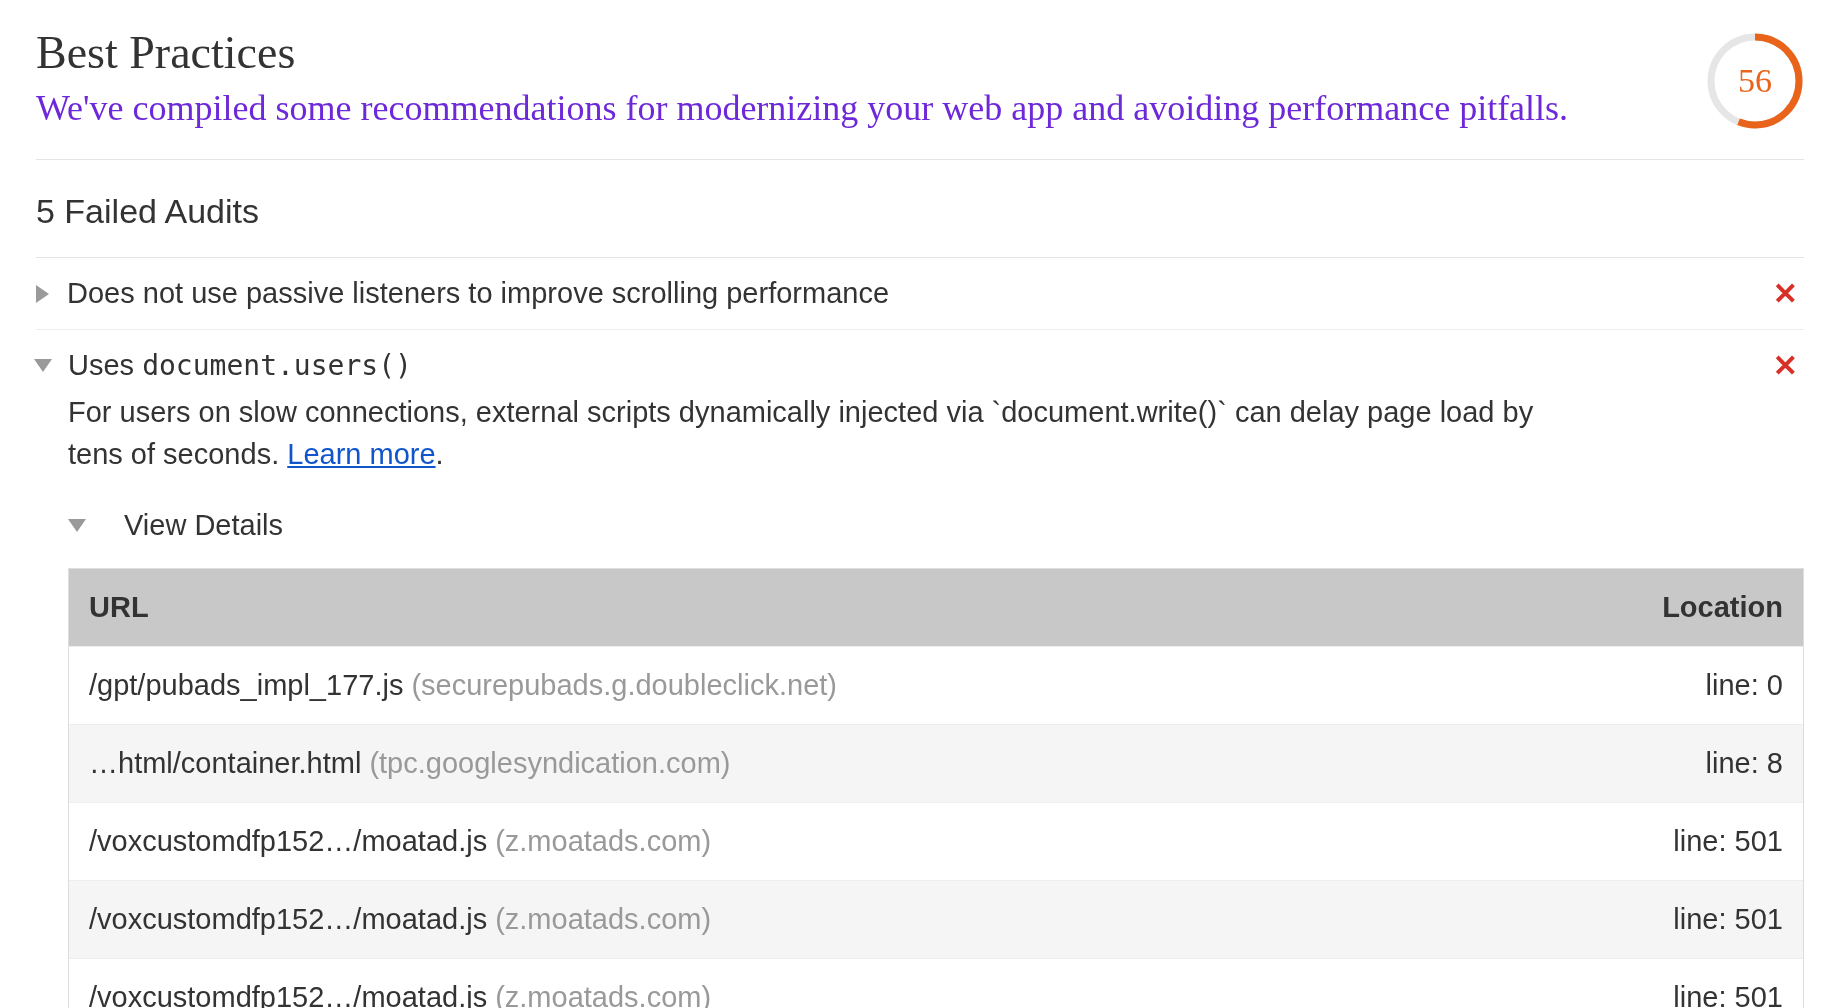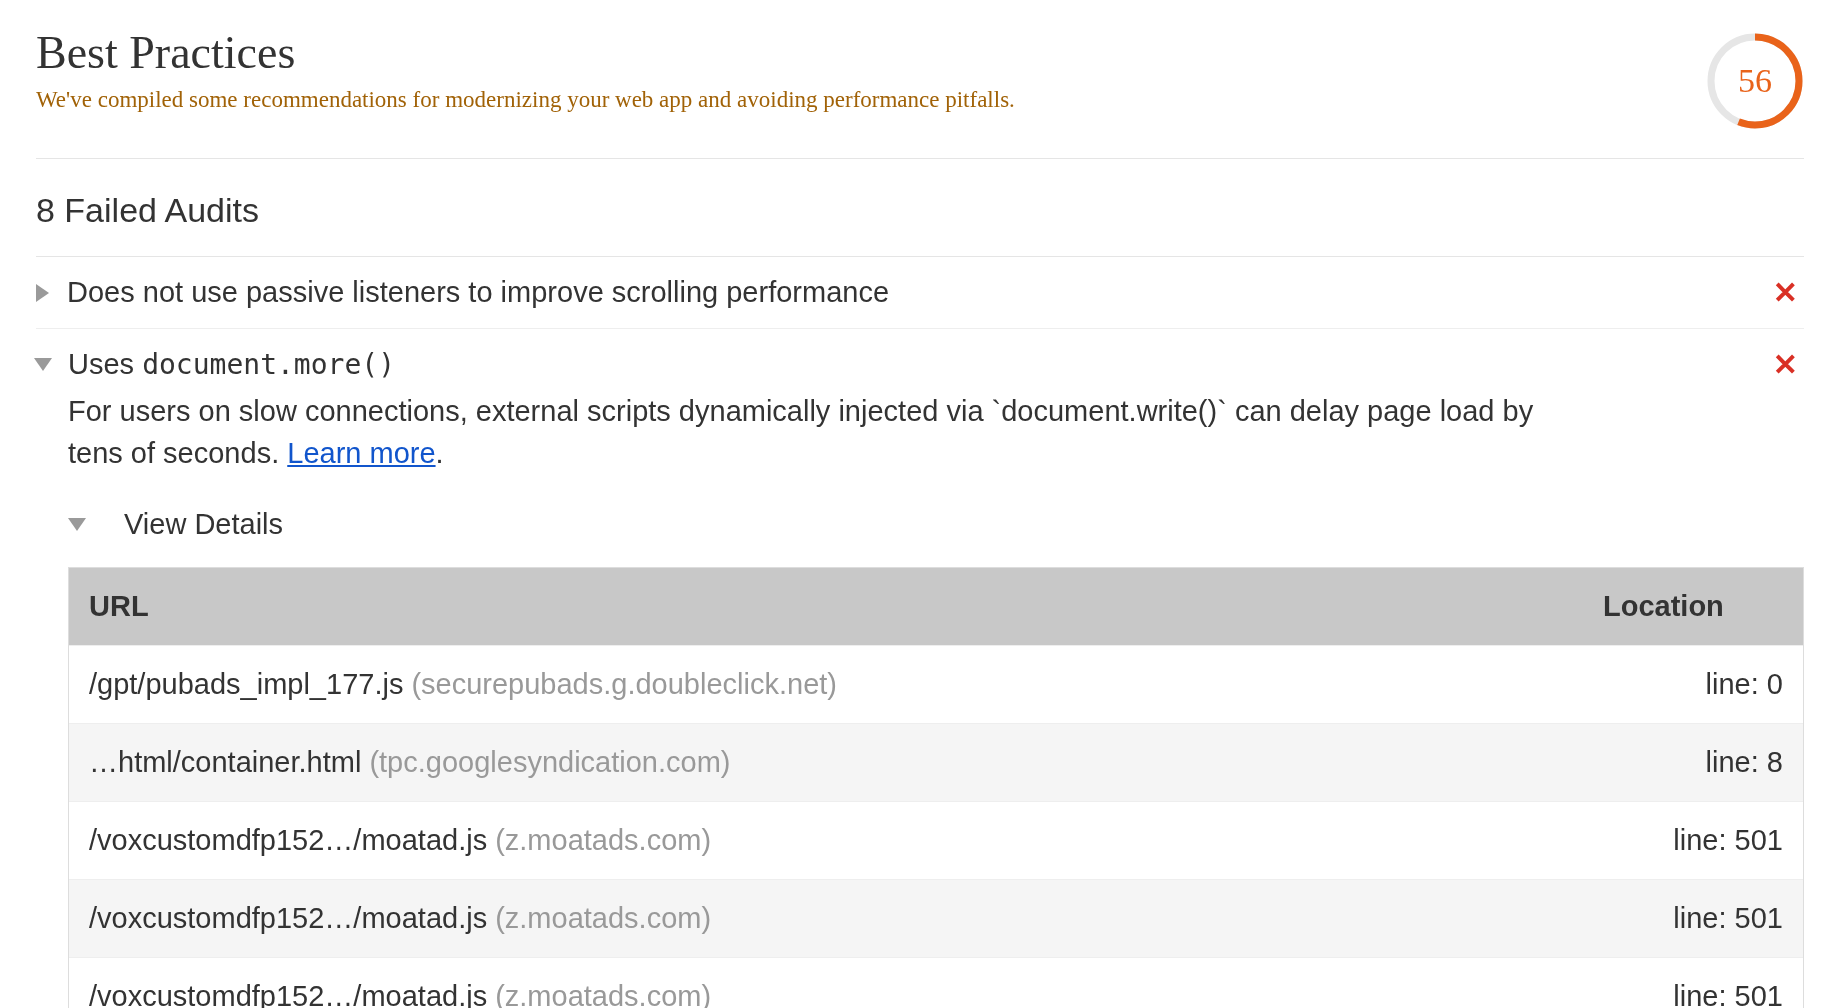--- a/index.html
+++ b/index.html
@@ -20,23 +20,23 @@
   }
   .header-left { flex: 1; }
   .title {
     font-size: 46px;
     font-weight: 400;
     color: #333;
     line-height: 1.1;
     margin-bottom: 6px;
   }
   .subtitle {
-    font-size: 23px;
-    font-weight: 400;
-    color: #a16207;
+    font-size: 36px;
+    font-weight: 400;
+    color: #6d28d9;
     line-height: 1.3;
   }
   .score-ring {
     position: relative;
     width: 98px;
     height: 98px;
     flex: 0 0 auto;
     margin-left: 40px;
     margin-top: 4px;
   }
@@ -140,21 +140,21 @@
     display: flex;
     background: #c8c8c8;
     padding: 22px 20px;
   }
   .th {
     font-size: 29px;
     font-weight: 700;
     color: #333;
   }
   .col-url { flex: 1; }
-  .col-loc { width: 180px; }
+  .col-loc { width: 180px; text-align: right; }
   .tbl-row {
     display: flex;
     padding: 22px 20px;
     font-size: 29px;
     color: #333;
     border-top: 1px solid #eee;
   }
   .tbl-row:nth-child(odd) { background: #fafafa; }
   .tbl-row:nth-child(even) { background: #fff; }
   .tbl-body .tbl-row:first-child { background: #fff; }
@@ -179,35 +179,35 @@
       <svg width="98" height="98" viewBox="0 0 98 98">
         <circle cx="49" cy="49" r="44" fill="none" stroke="#e6e6e6" stroke-width="7"></circle>
         <circle id="score-arc" cx="49" cy="49" r="44" fill="none" stroke="#e9631a" stroke-width="7" stroke-linecap="butt" stroke-dasharray="276.46015351590177" stroke-dashoffset="121.64246754699676"></circle>
       </svg>
       <div class="score-val">56</div>
     </div>
   </div>
 </div>
 
 <div class="section">
-  <div class="section-title">8 Failed Audits</div>
+  <div class="section-title">5 Failed Audits</div>
 
   <div class="audit">
     <div class="audit-head">
       <span class="tri tri-right"></span>
       <span class="audit-title">Does not use passive listeners to improve scrolling performance</span>
       <span class="fail-x">✕</span>
     </div>
   </div>
 
   <div class="audit" style="border-bottom:none;">
     <div class="audit-head">
       <span class="tri tri-down"></span>
       <span class="audit-title">
-        <span>Uses </span><code class="inline">document.more()</code>
+        <span>Uses </span><code class="inline">document.users()</code>
       </span>
       <span class="fail-x">✕</span>
     </div>
     <div class="audit-body">
       <div class="audit-desc">
         <span>For users on slow connections, external scripts dynamically injected via `document.write()` can delay page load by tens of seconds. </span><a class="learn-more">Learn more</a><span>.</span>
       </div>
 
       <div class="view-details">
         <span class="tri vd-tri"></span>

